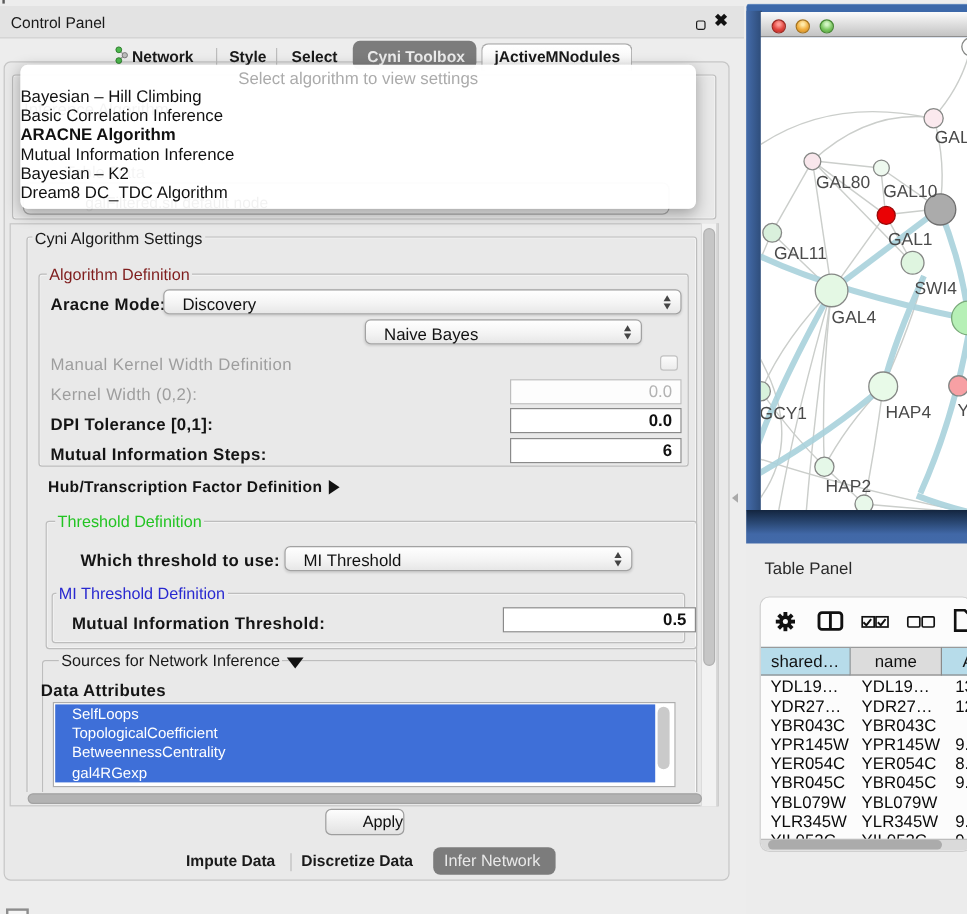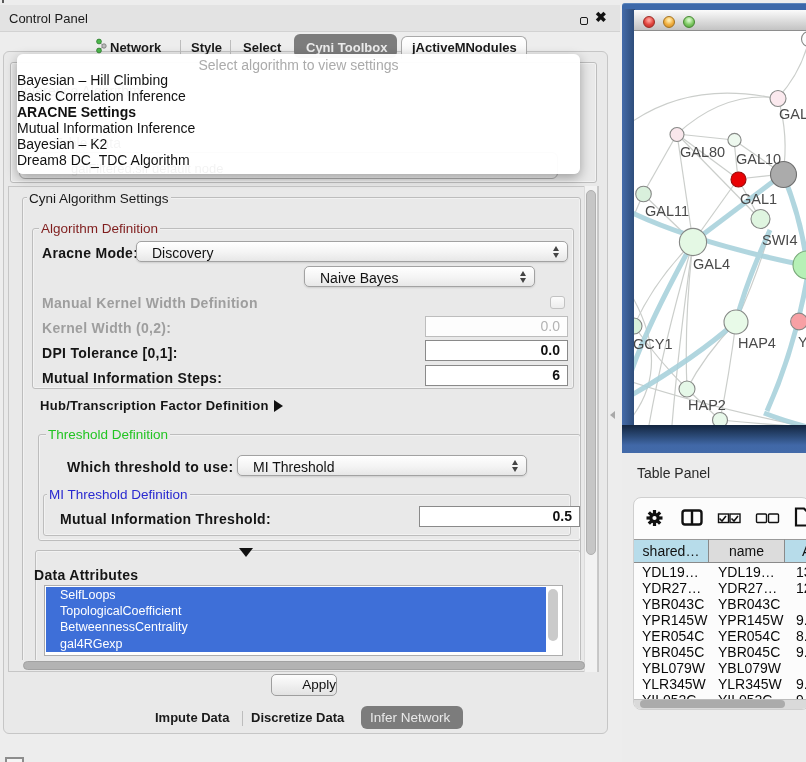--- a/index.html
+++ b/index.html
@@ -1,18 +1,18 @@
 <!DOCTYPE html>
 <html><head><meta charset="utf-8">
 <style>
 *{margin:0;padding:0;box-sizing:border-box}
 html,body{width:806px;height:762px;overflow:hidden;background:#ededed;font-family:"Liberation Sans",sans-serif}
 .a{position:absolute}
 .lbl{position:absolute;font-size:14px;font-weight:bold;color:#151515;white-space:nowrap;letter-spacing:0.3px}
-.lblg{position:absolute;font-size:14px;font-weight:bold;color:#9e9e9e;white-space:nowrap;letter-spacing:0.3px}
+.lblg{position:absolute;font-size:14px;font-weight:normal;color:#9e9e9e;white-space:nowrap;letter-spacing:0.3px}
 .combo{position:absolute;height:21px;border:1px solid #a2a2a2;border-radius:5px;background:linear-gradient(#fff,#f4f4f4 55%,#e7e7e7);box-shadow:0 1px 2px rgba(0,0,0,.12);font-size:14px;color:#111}
 .combo .t{position:absolute;left:15px;top:3px;white-space:nowrap}
 .up{position:absolute;width:0;height:0;border-left:3.5px solid transparent;border-right:3.5px solid transparent;border-bottom:5px solid #444;right:8px;top:4px}
 .dn{position:absolute;width:0;height:0;border-left:3.5px solid transparent;border-right:3.5px solid transparent;border-top:5px solid #444;right:8px;top:11px}
 .field{position:absolute;height:21px;background:#fff;border:1px solid #8a8a8a;font-size:14px;font-weight:bold;color:#111;text-align:right;padding-right:7px;line-height:19px}
 .fieldd{position:absolute;height:21px;background:#fdfdfd;border:1px solid #bdbdbd;font-size:14px;color:#b3b3b3;text-align:right;padding-right:7px;line-height:19px}
 .grp{position:absolute;border:1px solid #bdbdbd;border-radius:3px;box-shadow:inset 0 0 0 0.5px rgba(255,255,255,.8)}
 .gl{position:absolute;font-size:13.5px;background:#e9e9e9;padding:0 2px;white-space:nowrap;color:#1a1a1a}
 .tabtxt{position:absolute;font-size:13px;font-weight:bold;color:#1a1a1a;white-space:nowrap}
 .sep{position:absolute;width:1px;height:15px;background:#bdbdbd}
@@ -45,21 +45,21 @@
 <div class="tabtxt" style="left:412px;top:40px">jActiveMNodules</div>
 
 <div class="grp" style="left:10px;top:62px;width:587px;height:121px;background:#e9e9e9"></div>
 <div class="a" style="left:19px;top:152px;width:539px;height:27px;border:1px solid #ababab;border-radius:6px;background:linear-gradient(#fbfbfb,#ececec)"></div>
 
 <div class="a" style="left:17px;top:54px;width:563px;height:120px;background:rgba(255,255,255,.96);border-radius:6px;box-shadow:0 4px 12px rgba(0,0,0,.32);z-index:5"></div>
 <div class="a" style="left:20px;top:83px;font-size:14px;color:#000;opacity:.045;z-index:6">Inference Algorithm</div>
 <div class="a" style="left:54px;top:135px;font-size:14px;color:#000;opacity:.04;z-index:6">Table Data</div>
 <div class="a" style="left:71px;top:161px;font-size:13px;color:#000;opacity:.05;z-index:6">galFiltered.sif default node</div>
 <div class="a" style="left:17px;top:57px;width:563px;text-align:center;font-size:14px;color:#ababab;z-index:6">Select algorithm to view settings</div>
-<div class="a" style="left:17px;top:72px;z-index:7;font-size:14px;color:#111;line-height:16px">Bayesian – Hill Climbing<br>Basic Correlation Inference<br><b>ARACNE Settings</b><br>Mutual Information Inference<br>Bayesian – K2<br>Dream8 DC_TDC Algorithm</div>
+<div class="a" style="left:17px;top:72px;z-index:7;font-size:14px;color:#111;line-height:16px">Bayesian – Hill Climbing<br>Basic Correlation Inference<br><b>ARACNE Algorithm</b><br>Mutual Information Inference<br>Bayesian – K2<br>Dream8 DC_TDC Algorithm</div>
 
 <div class="a" id="vp" style="left:8px;top:186px;width:589px;height:474px;overflow:hidden">
 
  <div class="grp" style="left:14px;top:11px;width:559px;height:470px"></div>
  <div class="gl" style="left:19px;top:5px">Cyni Algorithm Settings</div>
 
  <div class="grp" style="left:24px;top:42px;width:542px;height:161px"></div>
  <div class="gl" style="left:31px;top:35px;color:#7f1d1d">Algorithm Definition</div>
  <div class="lbl" style="left:34px;top:59px">Aracne Mode:</div>
  <div class="combo" style="left:128px;top:55px;width:432px">
@@ -90,20 +90,21 @@
       <span class="t">MI Threshold</span>
       <span class="up"></span>
       <span class="dn"></span>
     </div>
  <div class="grp" style="left:35px;top:308px;width:528px;height:42px"></div>
  <div class="gl" style="left:39px;top:301px;color:#2929d0">MI Threshold Definition</div>
  <div class="lbl" style="left:52px;top:325px">Mutual Information Threshold:</div>
  <div class="field" style="left:411px;top:320px;width:161px">0.5</div>
 
  <div class="grp" style="left:27px;top:364px;width:546px;height:130px"></div>
+ <div class="gl" style="left:41px;top:357px">Sources for Network Inference</div>
  <div class="a" style="left:231px;top:362px;width:0;height:0;border-left:7px solid transparent;border-right:7px solid transparent;border-top:9px solid #111"></div>
  <div class="lbl" style="left:26px;top:381px">Data Attributes</div>
  <div class="a" style="left:36px;top:399px;width:519px;height:71px;background:#fff;border:1px solid #adadad"></div>
  <div class="a" style="left:38px;top:401px;width:500px;height:65px;background:#3e6fd8;color:#fff;font-size:12.5px;line-height:16.2px;padding-left:14px">SelfLoops<br>TopologicalCoefficient<br>BetweennessCentrality<br>gal4RGexp</div>
  <div class="a" style="left:540px;top:403px;width:10px;height:52px;background:#cacaca;border-radius:5px"></div>
 </div>
 
 <div class="a" style="left:8px;top:186px;width:591px;height:486px;border:1px solid #c6c6c6;pointer-events:none"></div>
 
 <div class="a" style="left:584px;top:186px;width:14px;height:486px;background:#f2f2f2;border-left:1px solid #dcdcdc;border-right:1px solid #c9c9c9"></div>

